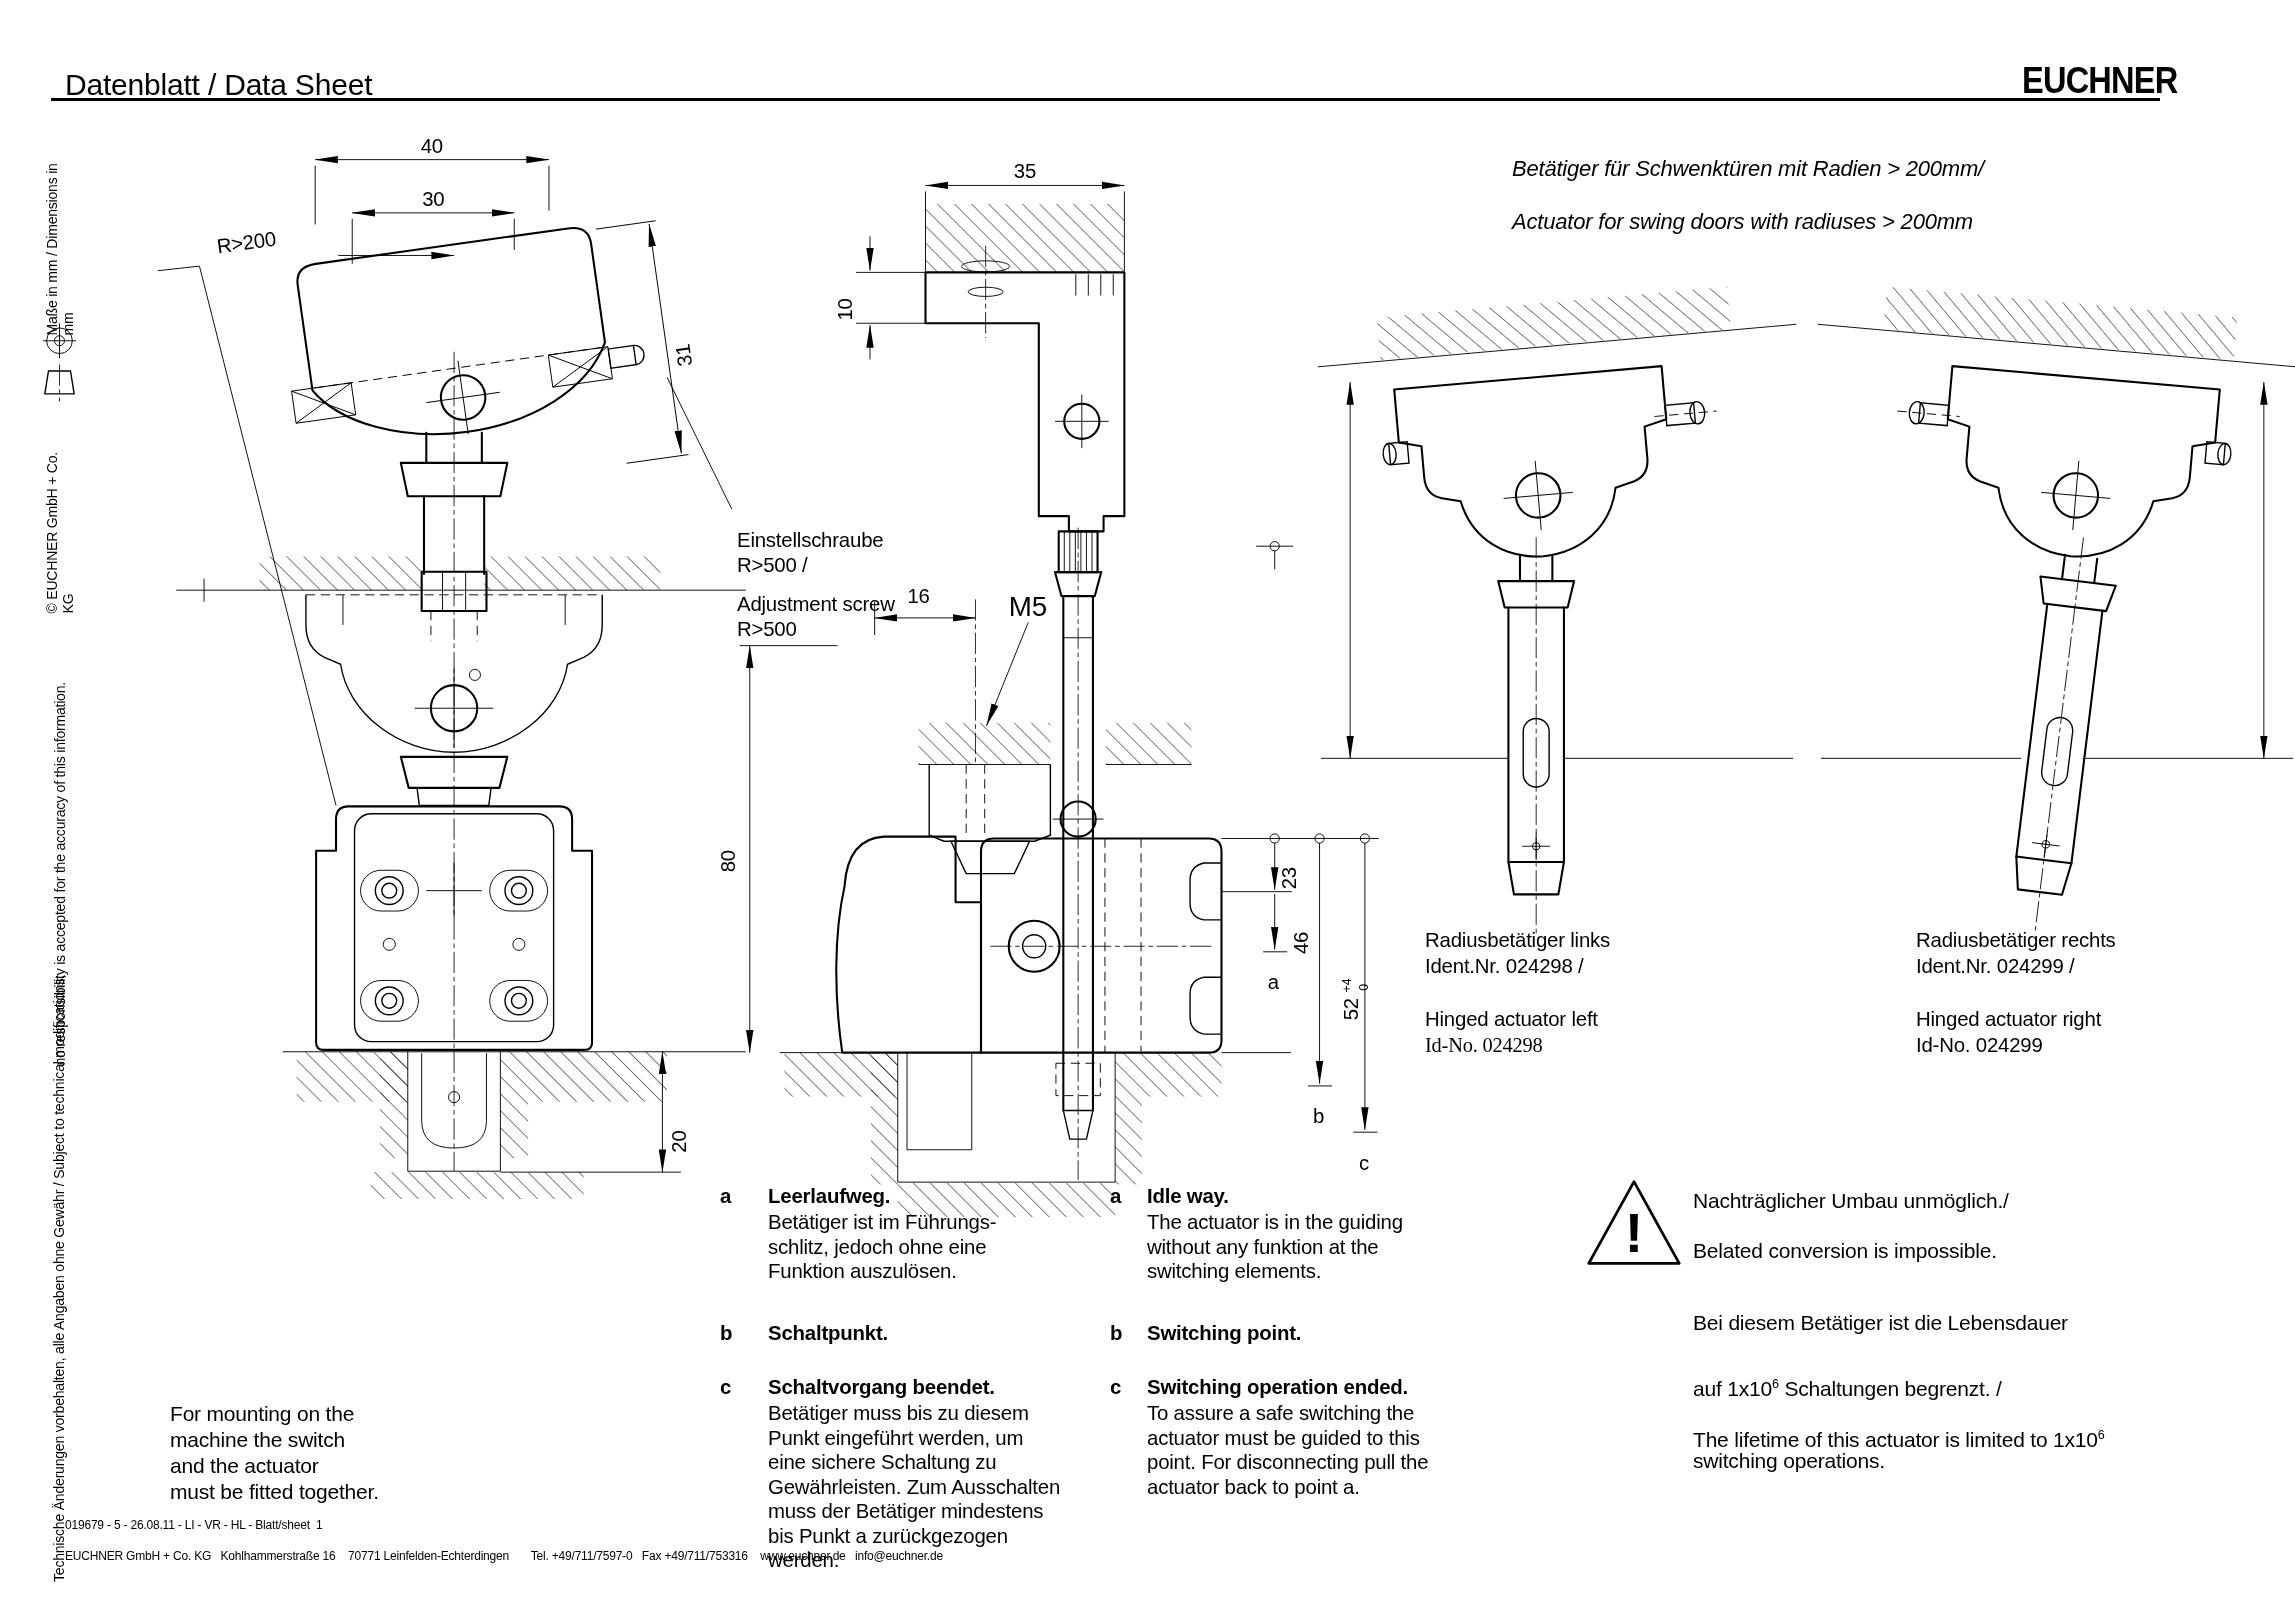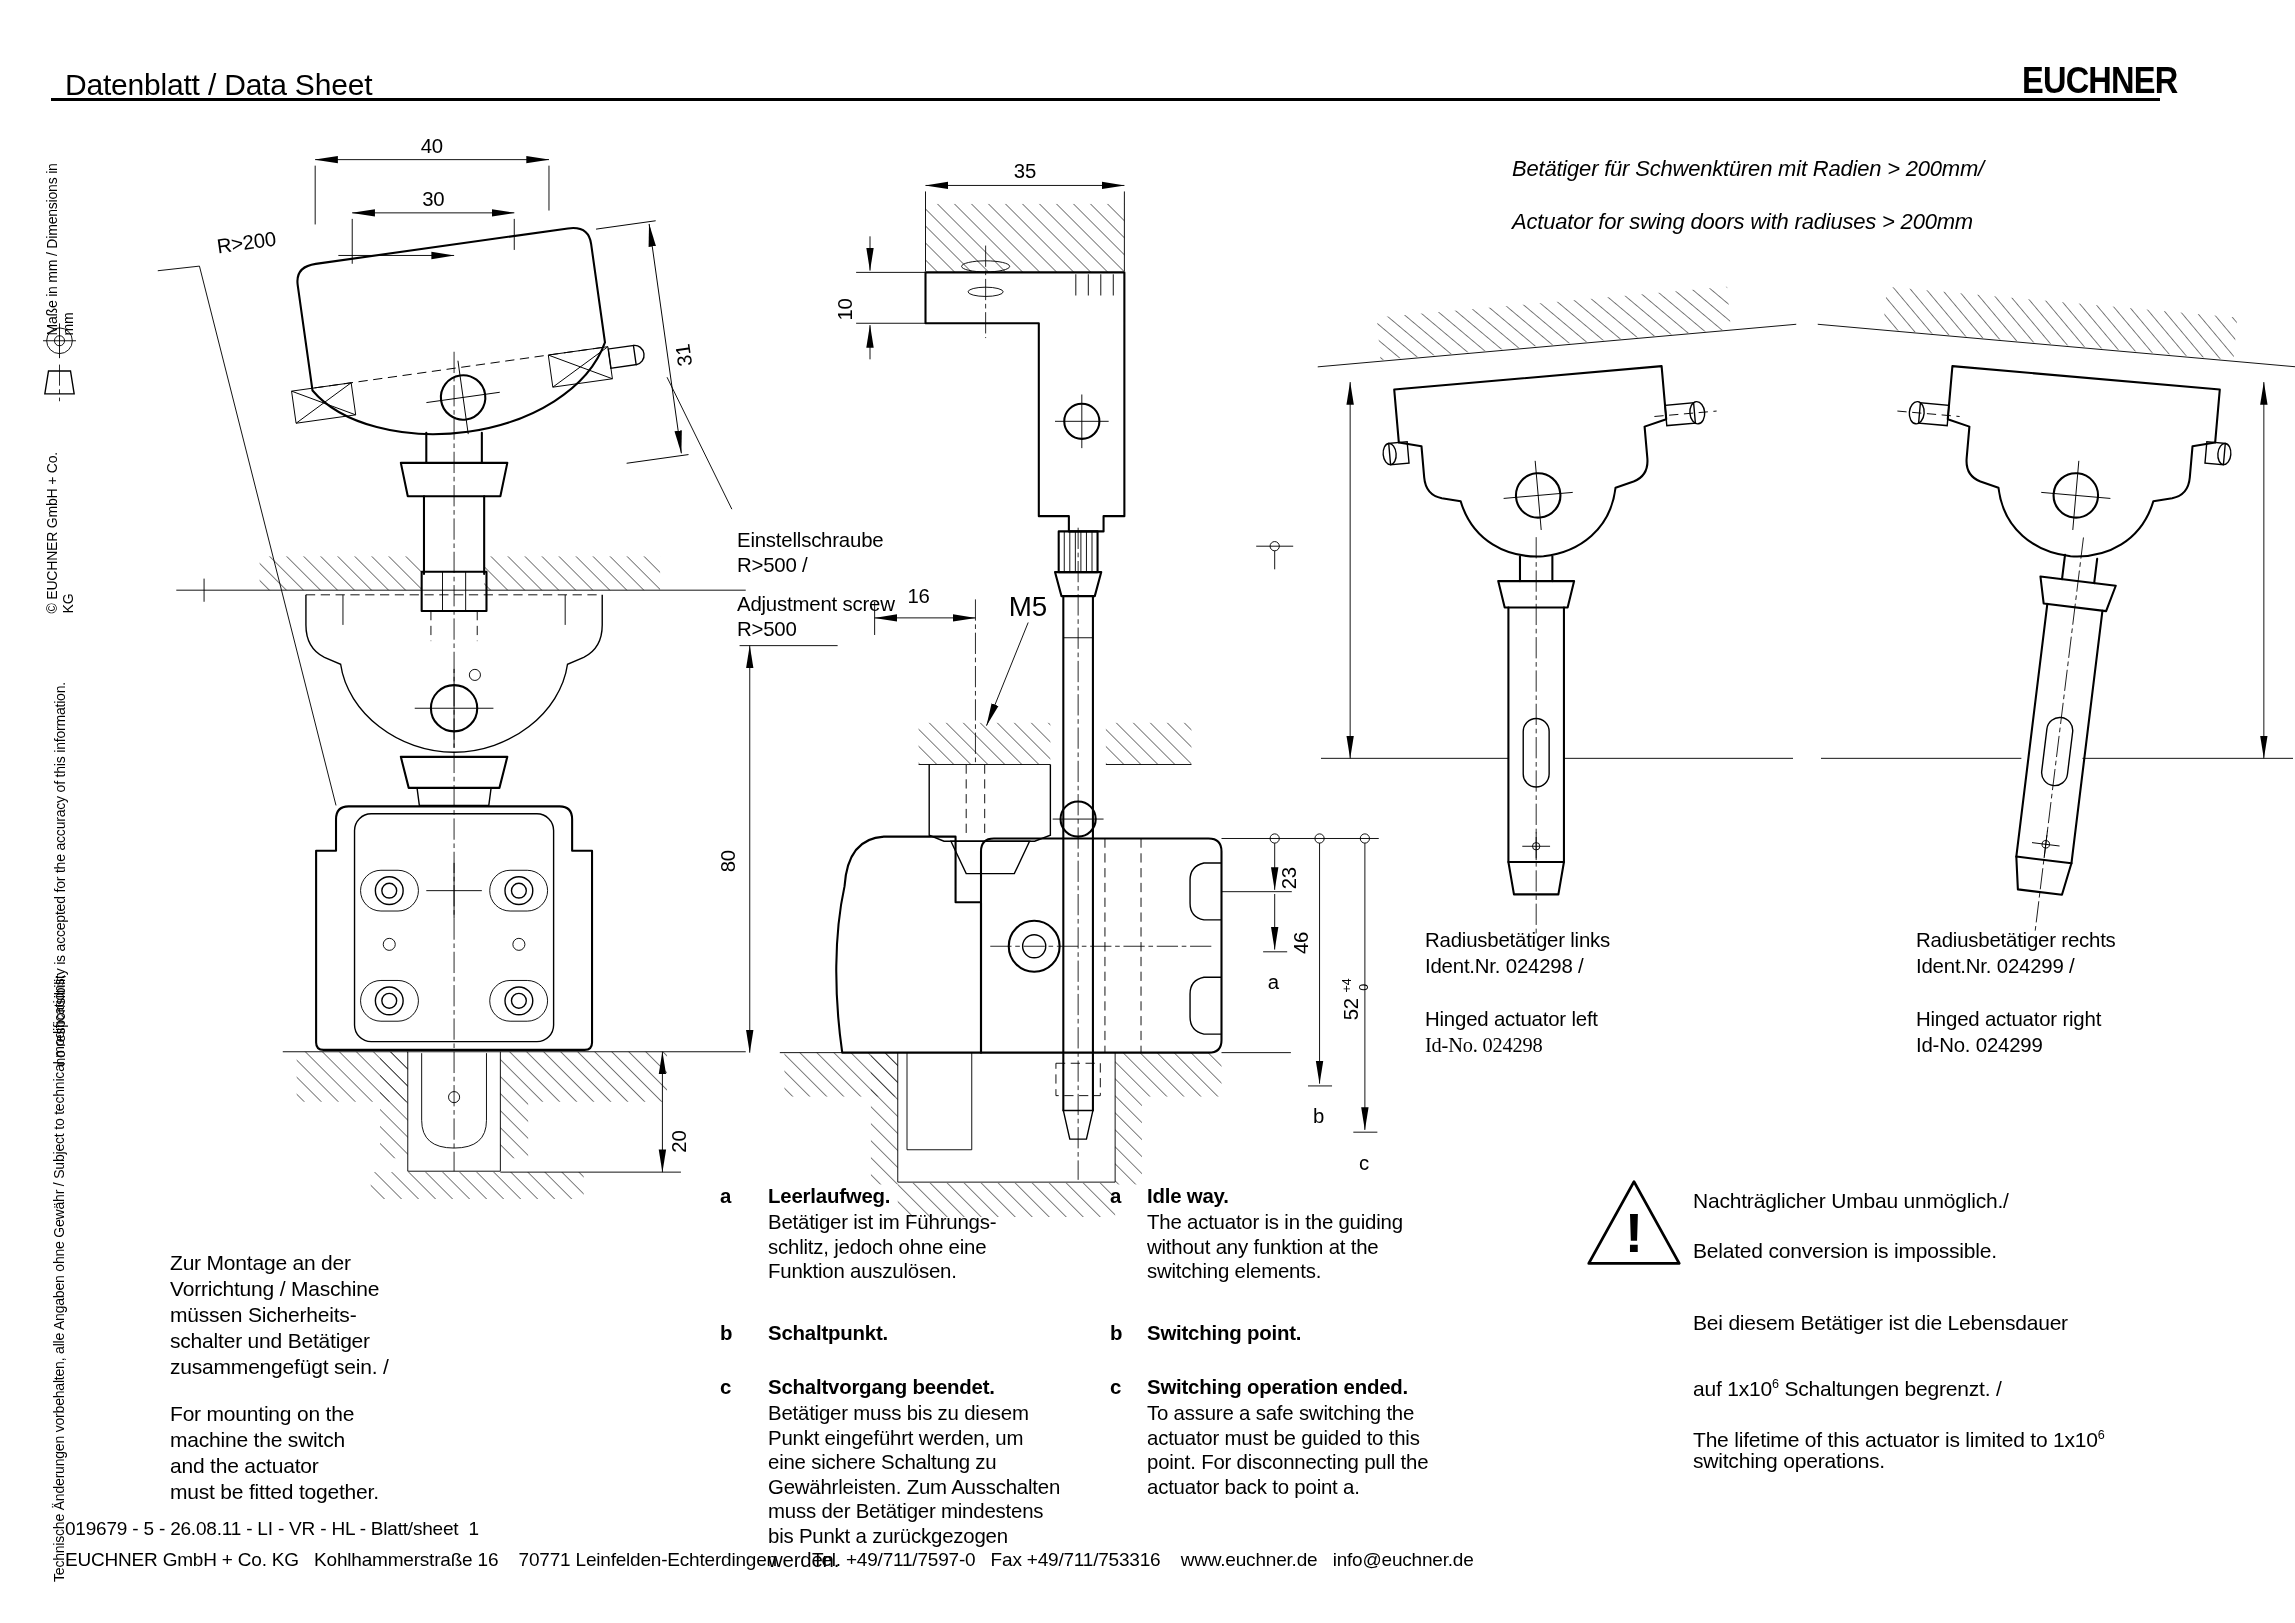--- a/index.html
+++ b/index.html
@@ -1,21 +1,21 @@
 <!DOCTYPE html>
 <html style="font-size:7.4px"><head>
 <meta charset="utf-8">
 <style>
   html,body{margin:0;padding:0;background:#fff;}
   #page{position:relative;width:2295px;height:1623px;background:#fff;overflow:hidden;
         font-family:"Liberation Sans",sans-serif;color:#000;}
   .abs{position:absolute;}
   .pre{white-space:pre-line;}
   .t30{font-size:14px;letter-spacing:-0.2px;}
-  .t31{font-size:19px;letter-spacing:-0.2px;}
+  .t31{font-size:12px;letter-spacing:-0.2px;}
   .t44{font-size:20.4px;line-height:24.5px;letter-spacing:-0.2px;}
   .t46{font-size:21px;line-height:26px;letter-spacing:-0.2px;}
   .t48{font-size:22px;letter-spacing:-0.2px;font-style:italic;}
   .t56{font-size:30px;letter-spacing:-0.2px;}
   .bold{font-weight:bold;}
   .rot{transform:rotate(-90deg);}
   .logo{font-size:37px;font-weight:800;transform:scaleX(0.88);transform-origin:left center;letter-spacing:-0.9px;}
   .rule{background:#000;height:2.8px;}
   sup{font-size:60%;vertical-align:super;}
   
@@ -384,25 +384,20 @@
   <div class="abs t44" style="left:1425px;top:928px;">Radiusbetätiger links</div>
   <div class="abs t44" style="left:1425px;top:954px;">Ident.Nr. 024298 /</div>
   <div class="abs t44" style="left:1425px;top:1007px;">Hinged actuator left</div>
   <div class="abs t44" style="left:1425px;top:1033px;font-family:Liberation Serif, serif;">Id-No. 024298</div>
 
   <div class="abs t44" style="left:1916px;top:928px;">Radiusbetätiger rechts</div>
   <div class="abs t44" style="left:1916px;top:954px;">Ident.Nr. 024299 /</div>
   <div class="abs t44" style="left:1916px;top:1007px;">Hinged actuator right</div>
   <div class="abs t44" style="left:1916px;top:1033px;">Id-No. 024299</div>
 
-  <div class="abs t46 pre" style="left:170px;top:1250px;">Zur Montage an der
-Vorrichtung / Maschine
-müssen Sicherheits-
-schalter und Betätiger
-zusammengefügt sein. /</div>
   <div class="abs t46 pre" style="left:170px;top:1401px;">For mounting on the
 machine the switch
 and the actuator
 must be fitted together.</div>
 
   <div class="abs t44 bold" style="left:720px;top:1184px;">a</div>
   <div class="abs t44 bold" style="left:768px;top:1184px;">Leerlaufweg.</div>
   <div class="abs t44 pre" style="left:768px;top:1210px;">Betätiger ist im Führungs-
 schlitz, jedoch ohne eine
 Funktion auszulösen.</div>

